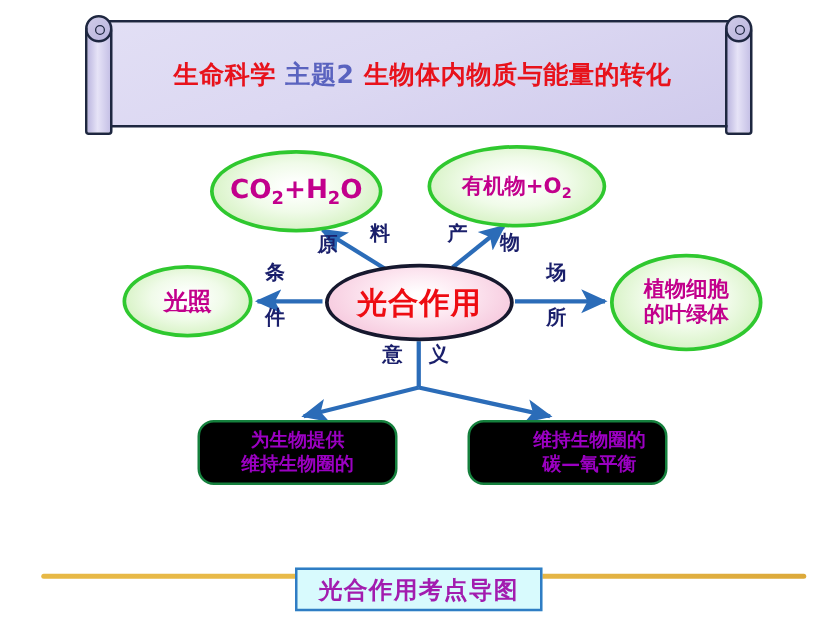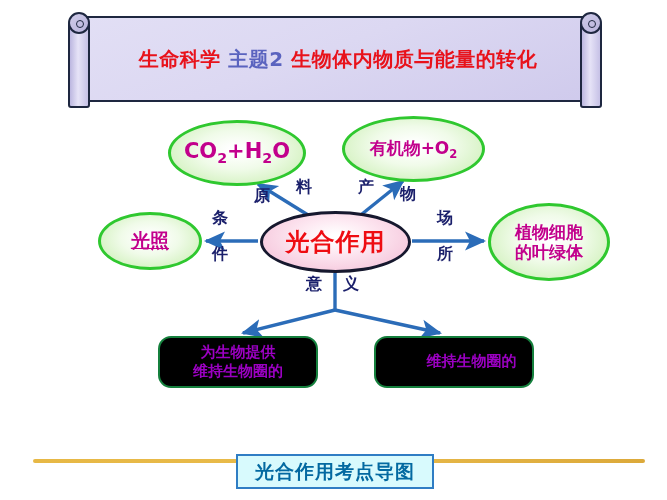--- a/index.html
+++ b/index.html
@@ -213,21 +213,21 @@
     background: #d8fafd;
     display: flex;
     align-items: center;
     justify-content: center;
     z-index: 3;
     box-sizing: border-box;
   }
   #footer-badge .badge-text {
     font-size: 19px;
     font-weight: bold;
-    color: #0369a1;
+    color: #a21caf;
     letter-spacing: 1px;
   }
 </style>
 </head>
 <body>
 
 <div id="stage">
 
   <div class="scroll-banner">
     <div class="scroll-body"></div>
@@ -292,21 +292,21 @@
   <div class="edge-label" id="lbl-chang">场</div>
   <div class="edge-label" id="lbl-suo">所</div>
   <div class="edge-label" id="lbl-yi">意</div>
   <div class="edge-label" id="lbl-yi2">义</div>
 
   <div class="leaf-box" id="box-supply">
     <span><span>为生物提供</span><br><span>维持生物圈的</span></span>
   </div>
 
   <div class="leaf-box" id="box-balance">
-    <span><span>维持生物圈的</span><br></span>
+    <span><span>维持生物圈的</span><br><span>碳—氧平衡</span></span>
   </div>
 
   <div class="gold-rule"></div>
   <div id="footer-badge">
     <span class="badge-text">光合作用考点导图</span>
   </div>
 
 </div>
 
 </body></html>

